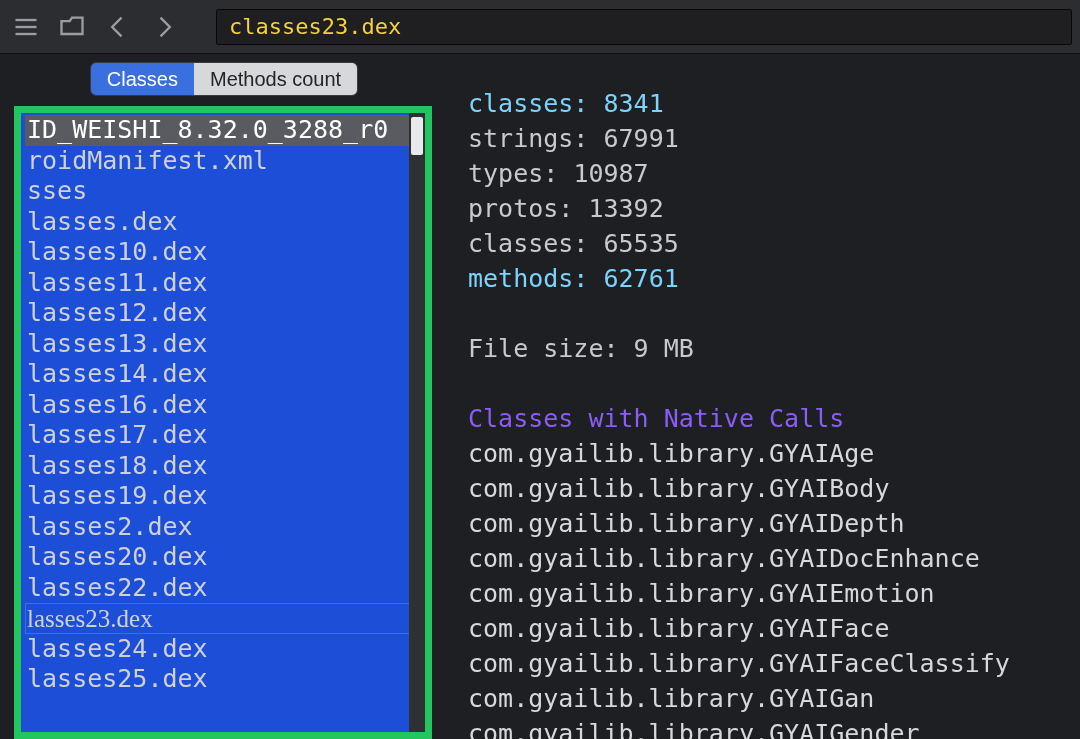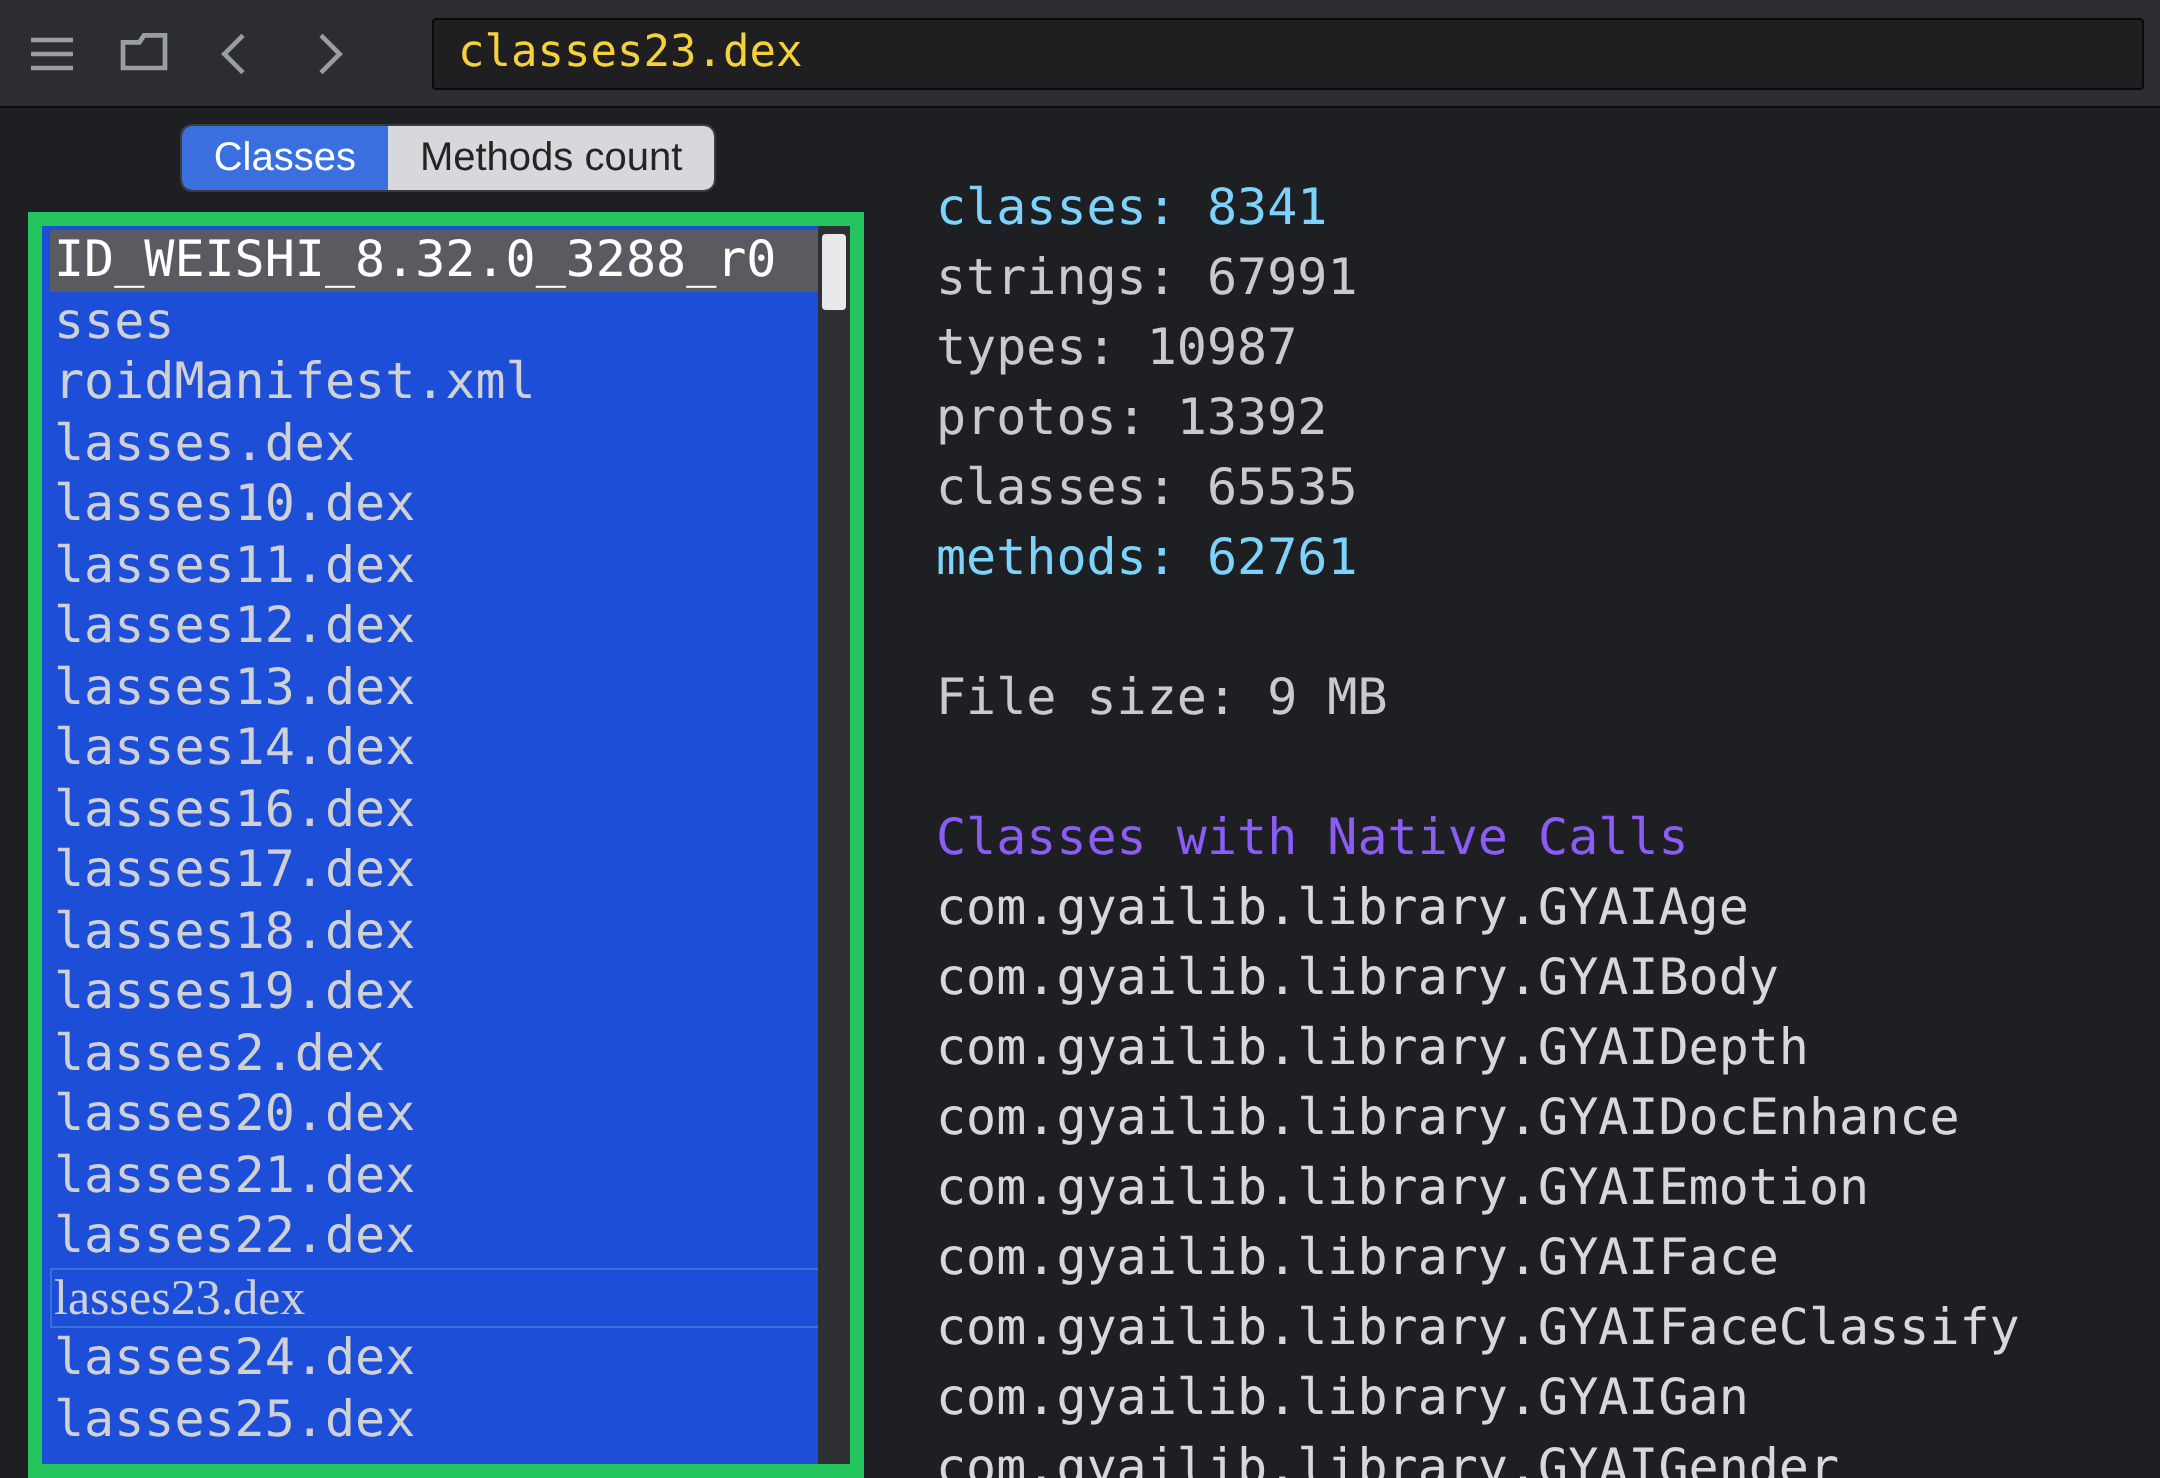--- a/index.html
+++ b/index.html
@@ -193,35 +193,34 @@
     <div class="seg-wrap">
       <div class="segmented">
         <div class="seg-item seg-active">Classes</div>
         <div class="seg-item seg-inactive">Methods count</div>
       </div>
     </div>
 
     <div class="file-pane">
       <div class="file-list" id="file-list">
           <div class="file-item file-first">ID_WEISHI_8.32.0_3288_r0</div>
+          <div class="file-item">roidManifest.xml</div>
           <div class="file-item">sses</div>
-          <div class="file-item">roidManifest.xml</div>
           <div class="file-item">lasses.dex</div>
           <div class="file-item">lasses10.dex</div>
           <div class="file-item">lasses11.dex</div>
           <div class="file-item">lasses12.dex</div>
           <div class="file-item">lasses13.dex</div>
           <div class="file-item">lasses14.dex</div>
           <div class="file-item">lasses16.dex</div>
           <div class="file-item">lasses17.dex</div>
           <div class="file-item">lasses18.dex</div>
           <div class="file-item">lasses19.dex</div>
           <div class="file-item">lasses2.dex</div>
           <div class="file-item">lasses20.dex</div>
-          <div class="file-item">lasses21.dex</div>
           <div class="file-item">lasses22.dex</div>
           <div class="file-item file-selected">lasses23.dex</div>
           <div class="file-item">lasses24.dex</div>
           <div class="file-item">lasses25.dex</div>
         </div>
       <div class="vscroll">
         <div class="vscroll-thumb"></div>
       </div>
     </div>
   </div>

